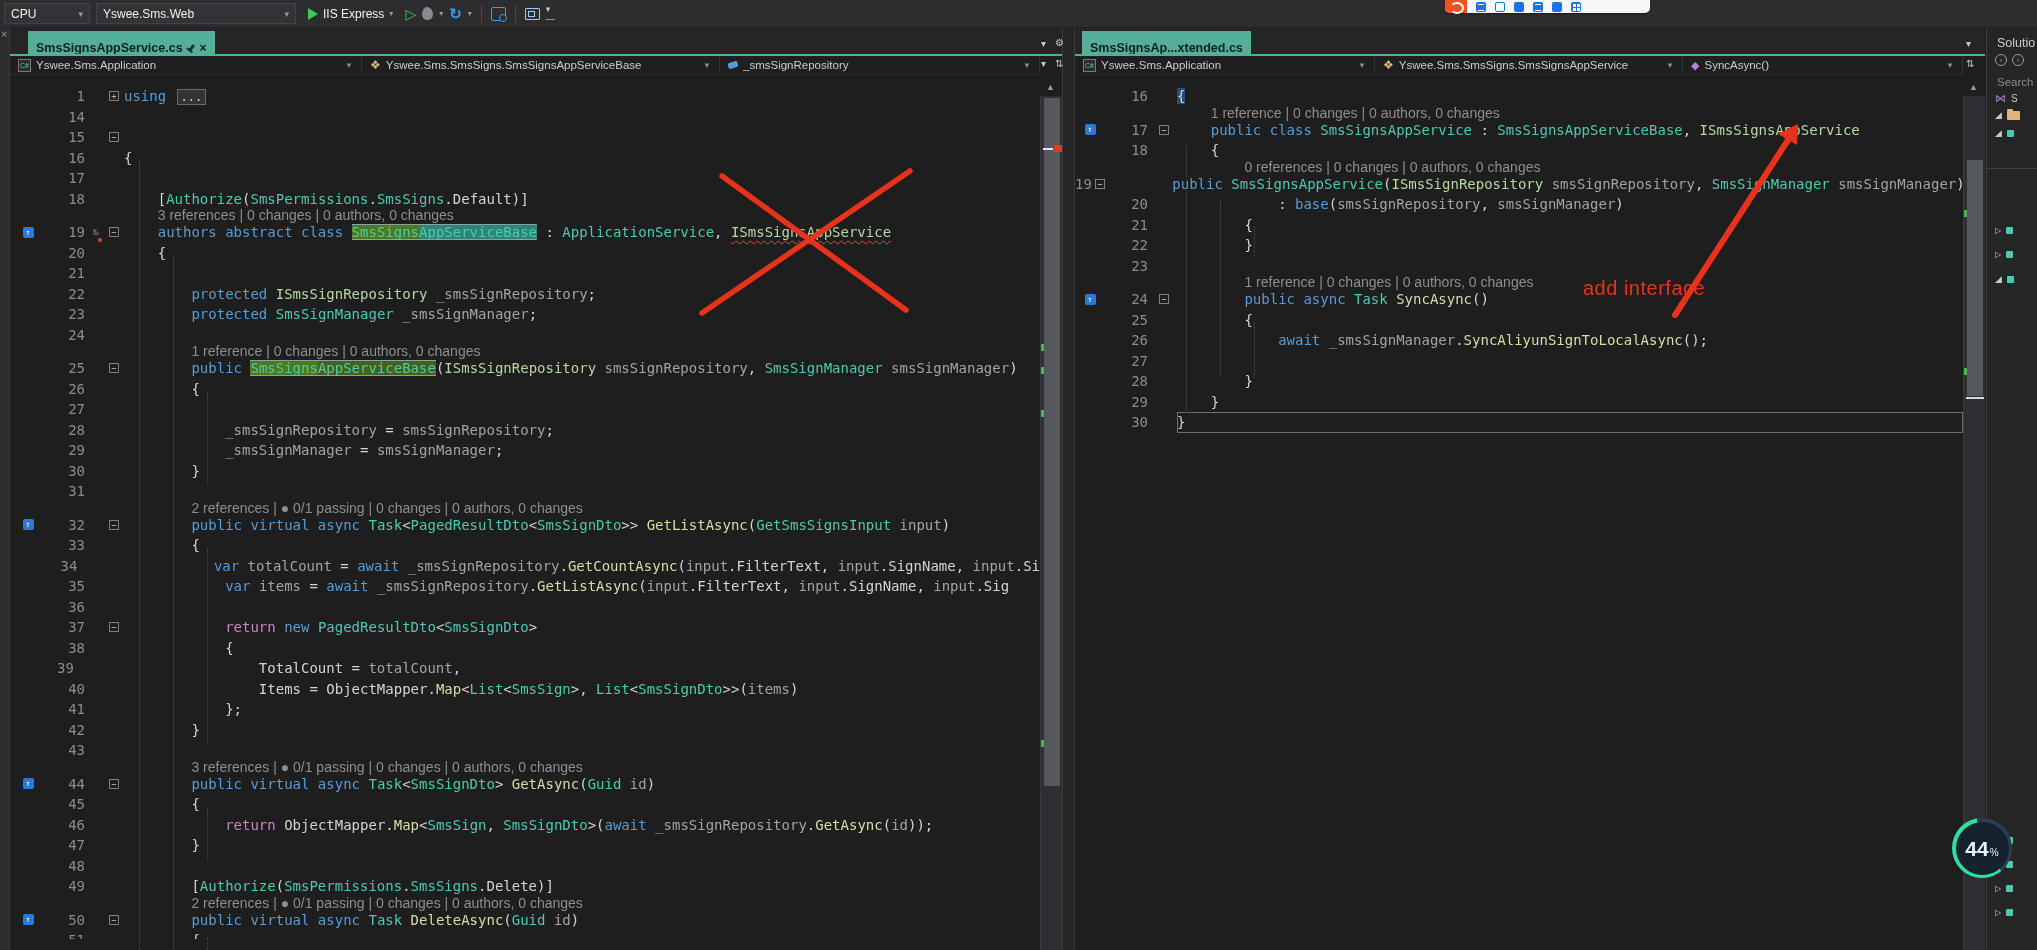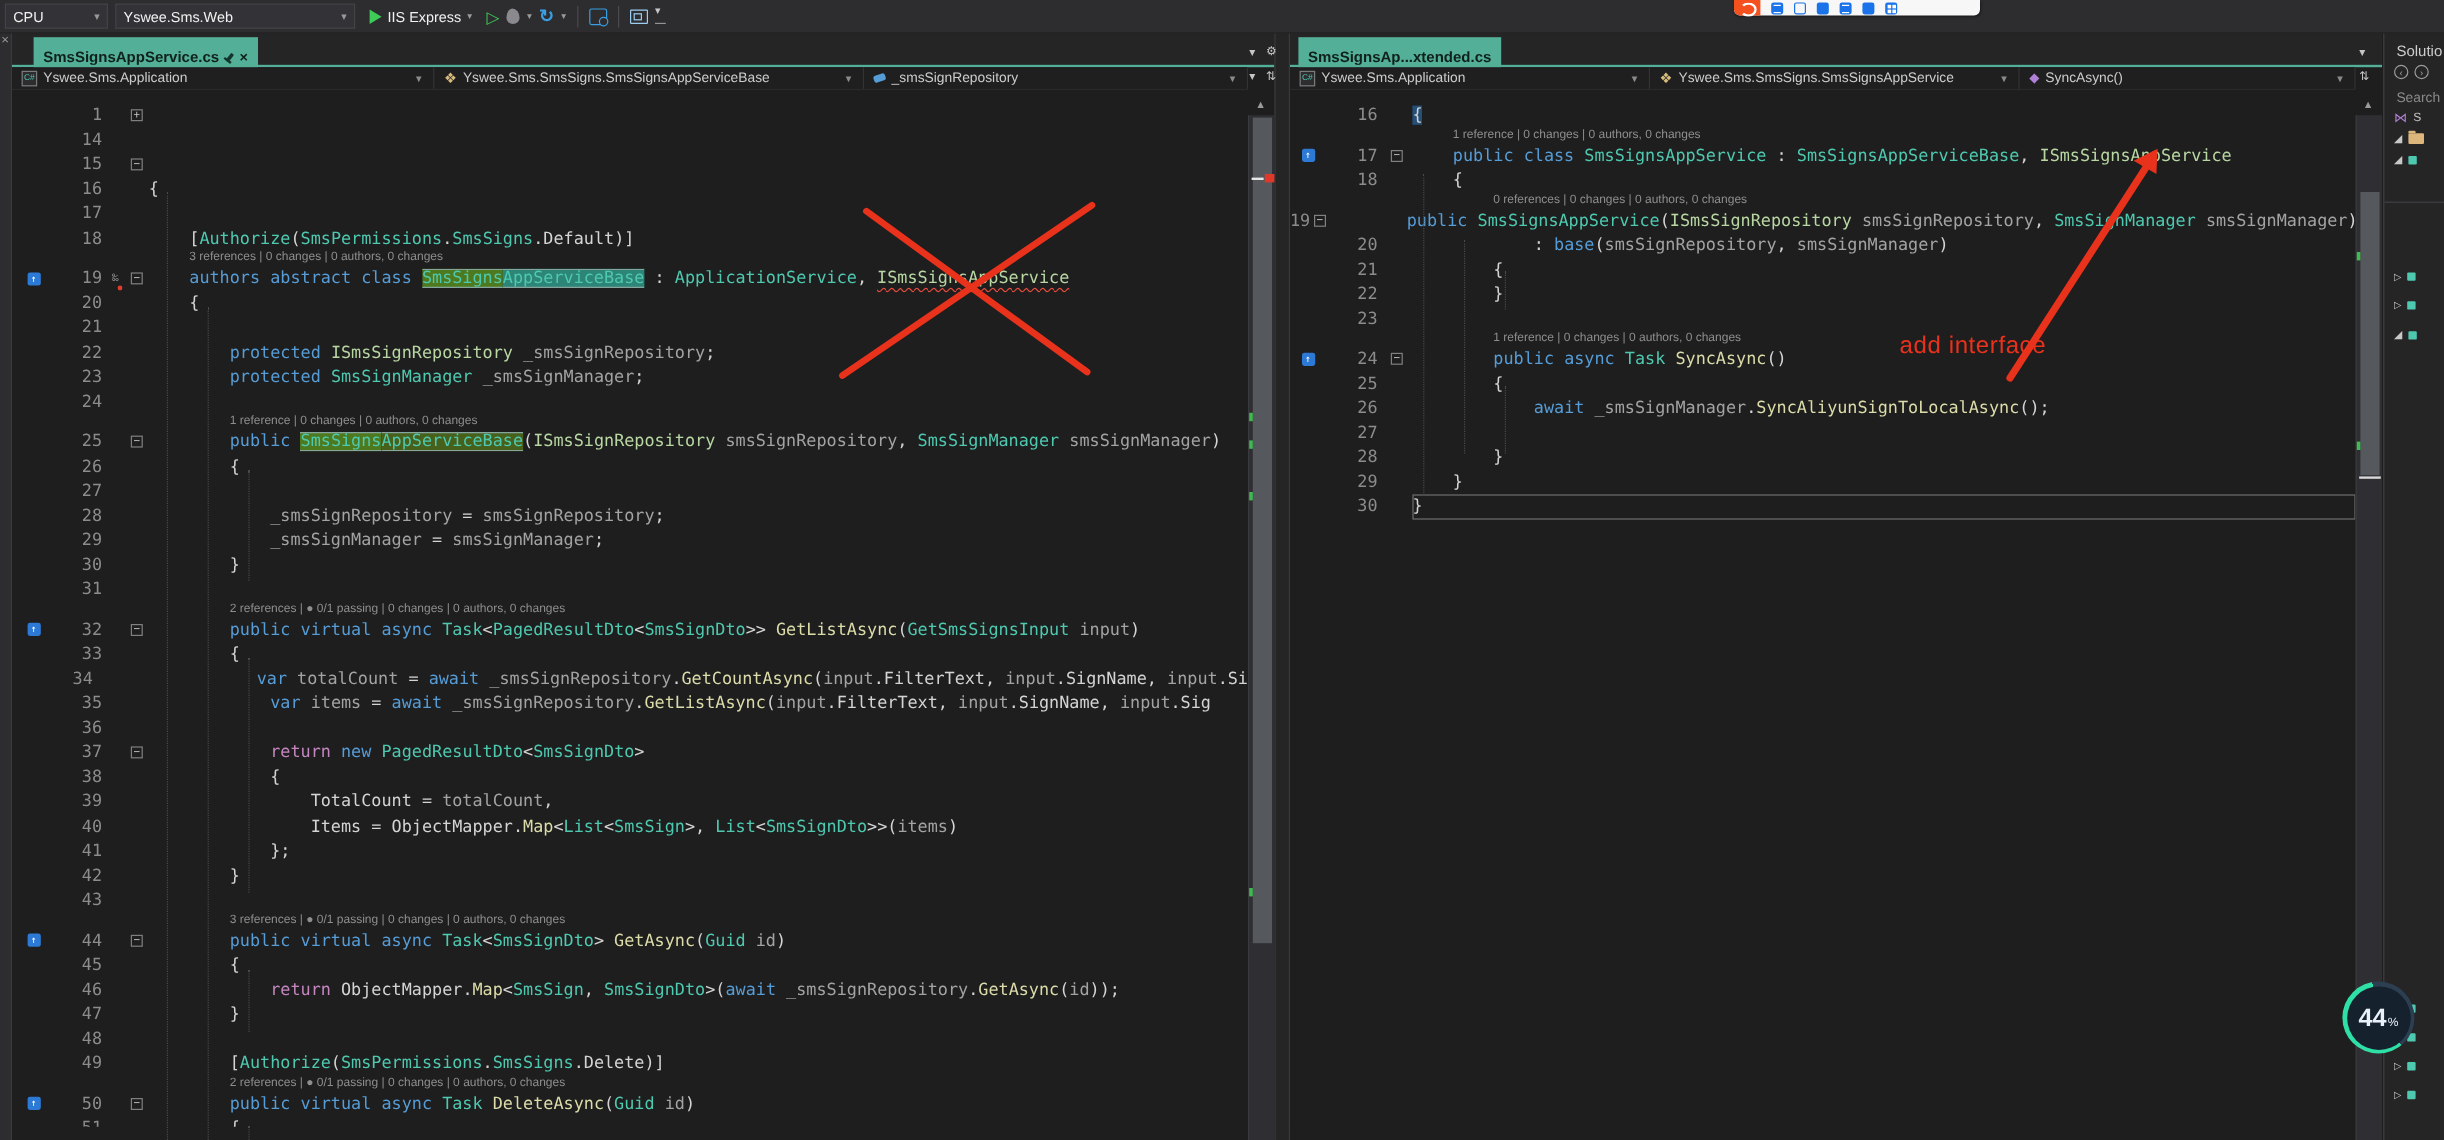--- a/index.html
+++ b/index.html
@@ -66,21 +66,21 @@
              align-items:center; justify-content:center; background:#2d2d30; }
   .ic-class { color:#d7ba7d; font-size:12px; line-height:12px; }
   .ic-field { width:10px; height:6px; background:#569cd6; border-radius:2px; transform:rotate(-18deg); }
   .ic-method { color:#b180d7; font-size:11px; line-height:11px; }
 
   
   .codepane { position:absolute; top:75px; background:#1e1e1e; overflow:hidden; padding-top:11px; }
   .codepane.l { left:10px; width:1030px; height:864px; }
   .codepane.r { left:1075px; width:888px; height:864px; }
   .row { display:flex; height:20.5px; line-height:20.5px; font-family:"DejaVu Sans Mono",monospace; font-size:14px; }
-  .codelens { height:13px; line-height:12px; font-size:10px; color:#8e8e8e; font-family:"Liberation Sans",sans-serif; white-space:pre; }
+  .codelens { height:13px; line-height:12px; font-size:14px; color:#8e8e8e; font-family:"Liberation Sans",sans-serif; white-space:pre; }
   .g-ic { display:flex; align-items:center; justify-content:center; }
   .g-num { text-align:right; color:#8c8c8c; padding-right:3px; }
   .g-fold { display:flex; align-items:center; justify-content:center; }
   .foldbox { width:10px; height:10px; border:1px solid #808080; color:#c5c5c5; font-size:9px; line-height:8px;
              text-align:center; background:#1e1e1e; }
   .mglyph { width:11px; height:11px; background:#2d7ad6; border-radius:2px; color:#fff; font-size:8px;
             line-height:11px; text-align:center; }
   .g2glyph { position:relative; color:#a0a0a0; font-size:9px; }
   .g2glyph::after { content:''; position:absolute; right:-3px; bottom:1px; width:4px; height:4px;
                     border-radius:50%; background:#e23c2e; }
@@ -227,20 +227,21 @@
   </div>
 
   <div class="codepane l" id="left-code">
       <div class="row">
         <span class="g-ic" style="width: 36px;"></span>
         <span class="g-num" style="width: 42px;">1</span>
         <span class="g-ic" style="width: 16px;"></span>
         <span class="g-fold" style="width: 20px;">
           <span class="foldbox">+</span>
         </span>
+        <span class="g-code"><span class="tk-k">using </span><span class="tk-p bx">...</span></span>
       </div>
       <div class="row">
         <span class="g-ic" style="width: 36px;"></span>
         <span class="g-num" style="width: 42px;">14</span>
         <span class="g-ic" style="width: 16px;"></span>
         <span class="g-fold" style="width: 20px;"></span>
         <span class="g-code"></span>
       </div>
       <div class="row">
         <span class="g-ic" style="width: 36px;"></span>
@@ -423,21 +424,21 @@
       </div>
       <div class="row">
         <span class="g-ic" style="width: 36px;"></span>
         <span class="g-num" style="width: 42px;">38</span>
         <span class="g-ic" style="width: 16px;"></span>
         <span class="g-fold" style="width: 20px;"></span>
         <span class="g-code"><span class="tk-p">            {</span></span>
       </div>
       <div class="row">
         <span class="g-ic" style="width: 36px;"></span>
-        <span class="g-num" style="width: 42px;">39</span>
+        <span class="g-num" style="width: 42px; text-align: center;">39</span>
         <span class="g-ic" style="width: 16px;"></span>
         <span class="g-fold" style="width: 20px;"></span>
         <span class="g-code"><span class="tk-p">                TotalCount = </span><span class="tk-v">totalCount</span><span class="tk-p">,</span></span>
       </div>
       <div class="row">
         <span class="g-ic" style="width: 36px;"></span>
         <span class="g-num" style="width: 42px;">40</span>
         <span class="g-ic" style="width: 16px;"></span>
         <span class="g-fold" style="width: 20px;"></span>
         <span class="g-code"><span class="tk-p">                Items = ObjectMapper.</span><span class="tk-m">Map</span><span class="tk-p">&lt;</span><span class="tk-t">List</span><span class="tk-p">&lt;</span><span class="tk-t">SmsSign</span><span class="tk-p">&gt;, </span><span class="tk-t">List</span><span class="tk-p">&lt;</span><span class="tk-t">SmsSignDto</span><span class="tk-p">&gt;&gt;(</span><span class="tk-v">items</span><span class="tk-p">)</span></span>

